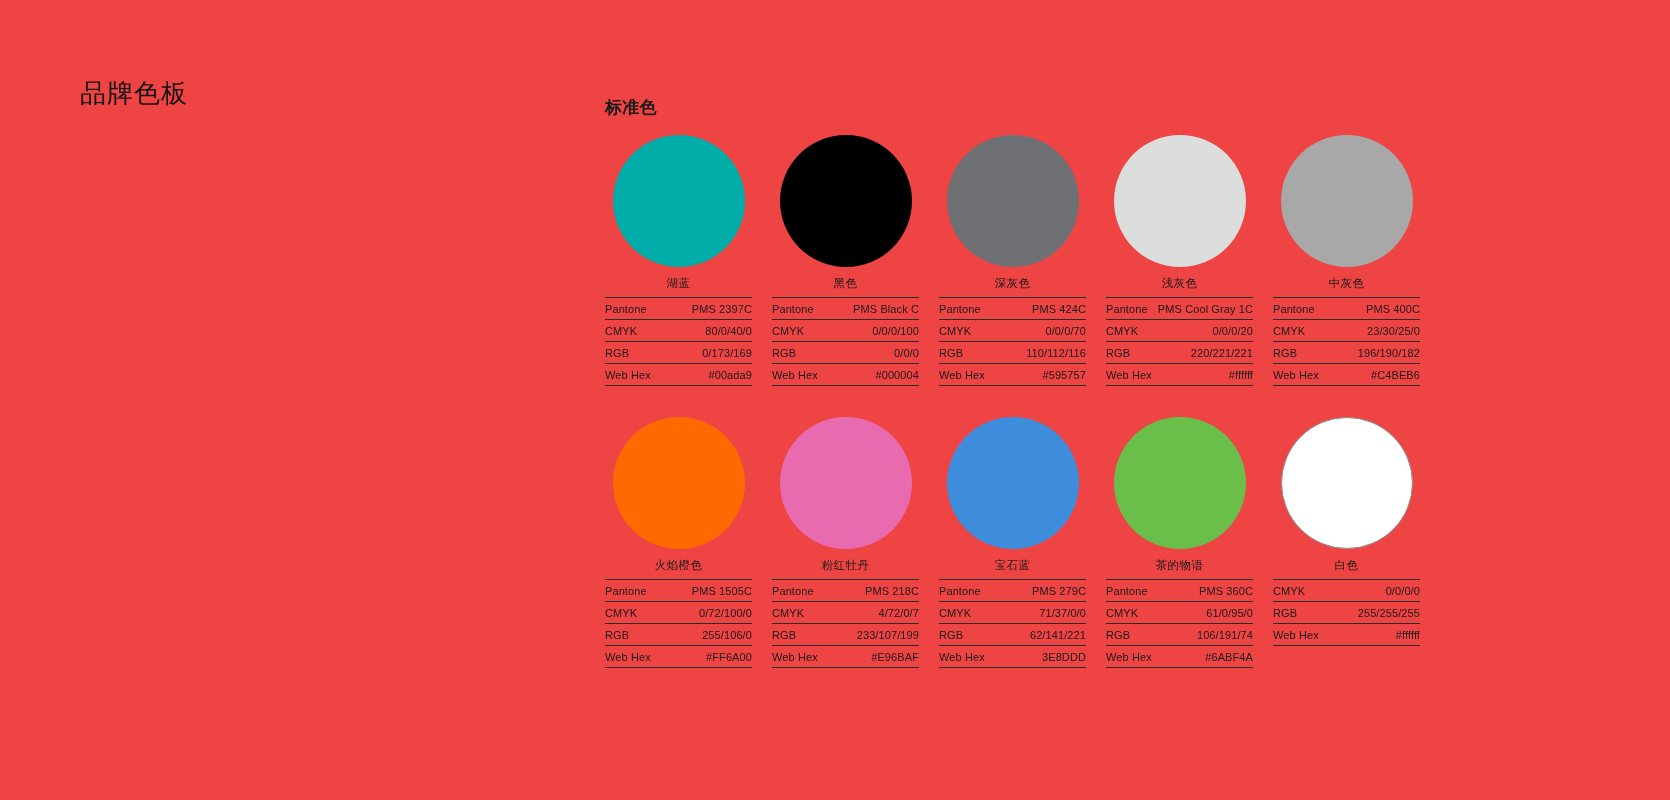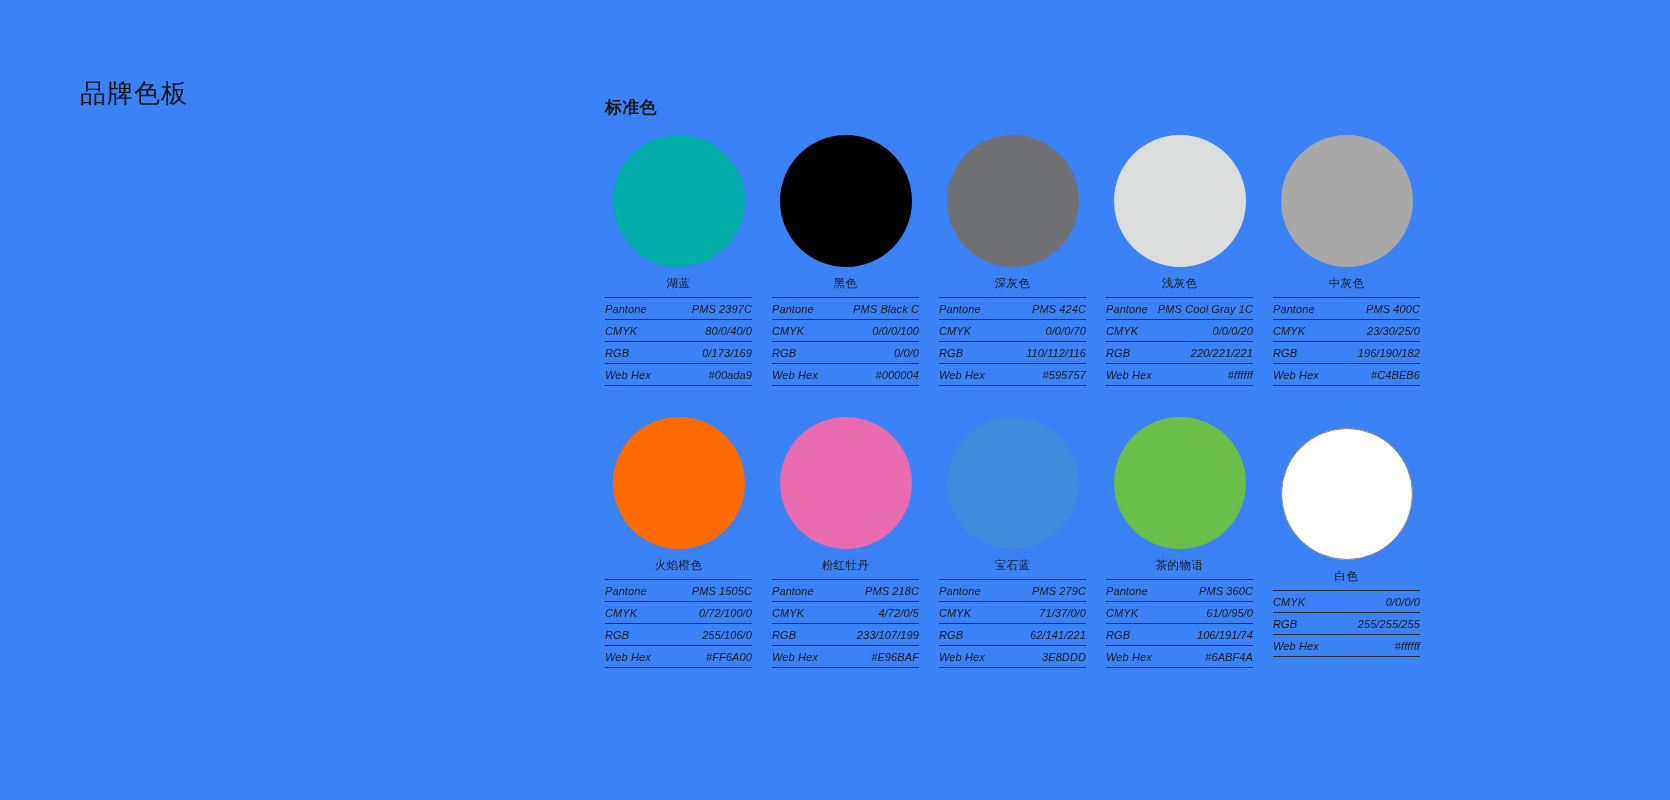--- a/index.html
+++ b/index.html
@@ -8,21 +8,21 @@
     width: 1670px; height: 800px;
     background: #ffffff;
     font-family: "Liberation Sans", sans-serif;
     color: #1a1a1a;
     overflow: hidden;
   }
   .page {
     position: relative;
     width: 1670px;
     height: 800px;
-    background: #3b82f6;
+    background: #ef4444;
   }
   .page-title {
     position: absolute;
     left: 80px;
     top: 76px;
     font-size: 26px;
     font-weight: 500;
     letter-spacing: 1px;
     color: #111111;
     white-space: nowrap;
@@ -38,21 +38,20 @@
   .group-label {
     font-size: 17px;
     font-weight: 700;
     color: #1a1a1a;
     margin-bottom: 7px;
     letter-spacing: 0.3px;
   }
   .swatch-row {
     display: flex;
     gap: 20px;
-    align-items: center;
   }
   .swatch {
     width: 147px;
     flex: 0 0 147px;
   }
   .circle-wrap {
     height: 150px;
     display: flex;
     align-items: center;
     justify-content: center;
@@ -72,21 +71,20 @@
     color: #1a1a1a;
     padding-bottom: 6px;
     letter-spacing: 0.4px;
   }
   .spec-table {
     width: 100%;
     border-collapse: collapse;
   }
   .spec-table tr {
     border-top: 1.4px solid #2b2b2b;
-    font-style: italic;
   }
   .spec-table tr:last-child {
     border-bottom: 1.4px solid #2b2b2b;
   }
   .spec-table td {
     font-size: 11px;
     color: #1a1a1a;
     padding: 5px 0 4px 0;
     white-space: nowrap;
     letter-spacing: 0.1px;
@@ -271,21 +269,21 @@
             </div>
             <div class="swatch-name">粉红牡丹</div>
             <table class="spec-table">
               <tbody>
                 <tr>
                   <td class="k">Pantone</td>
                   <td class="v">PMS 218C</td>
                 </tr>
                 <tr>
                   <td class="k">CMYK</td>
-                  <td class="v">4/72/0/5</td>
+                  <td class="v">4/72/0/7</td>
                 </tr>
                 <tr>
                   <td class="k">RGB</td>
                   <td class="v">233/107/199</td>
                 </tr>
                 <tr>
                   <td class="k">Web Hex</td>
                   <td class="v">#E96BAF</td>
                 </tr>
               </tbody>

